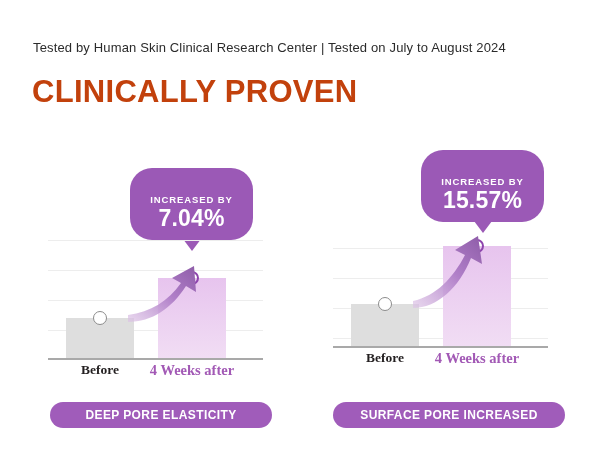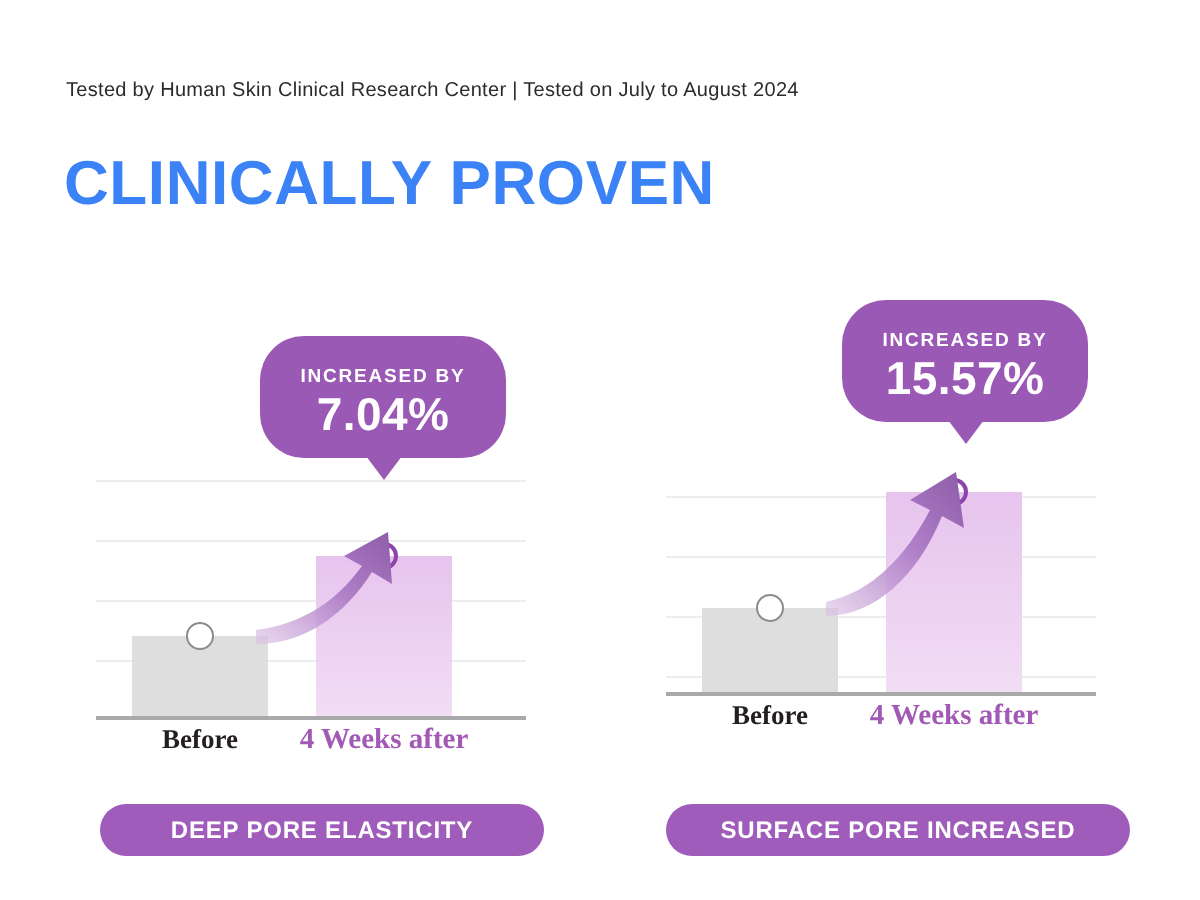--- a/index.html
+++ b/index.html
@@ -11,38 +11,38 @@
     position: relative;
     overflow: hidden;
     font-family: "Liberation Sans", sans-serif;
     color: #231f20;
   }
 
   
   .eyebrow {
     position: absolute;
     left: 33px; top: 40px;
-    font-size: 10px;
+    font-size: 13px;
     letter-spacing: 0.15px;
     color: #2b2b2b;
     white-space: nowrap;
   }
 
   .headline {
     position: absolute;
     left: 32px; top: 76px;
     width: 540px;
     line-height: 1.0;
   }
   .headline .line1 {
     display: block;
     font-size: 31px;
     font-weight: bold;
     letter-spacing: 0.3px;
-    color: #3b82f6;
+    color: #c2410c;
     margin-bottom: 4px;
   }
   .headline .line2 {
     display: block;
     font-size: 31px;
     font-weight: bold;
     letter-spacing: 0.3px;
     color: #a259b5;
   }
 
@@ -63,21 +63,21 @@
     display: flex;
     justify-content: center;
   }
   .panel.left  .bubble-wrap { top: 18px; padding-left: 78px; }
   .panel.right .bubble-wrap { top: 0px;  padding-left: 90px; }
 
   .bubble {
     position: relative;
     background: #9b59b6;
     border-radius: 22px;
-    padding: 15px 20px 10px 20px;
+    padding: 26px 20px 10px 20px;
     text-align: center;
     min-width: 92px;
     box-sizing: border-box;
   }
   .bubble .inc {
     display: block;
     color: #ffffff;
     font-size: 9.5px;
     font-weight: bold;
     letter-spacing: 0.9px;

